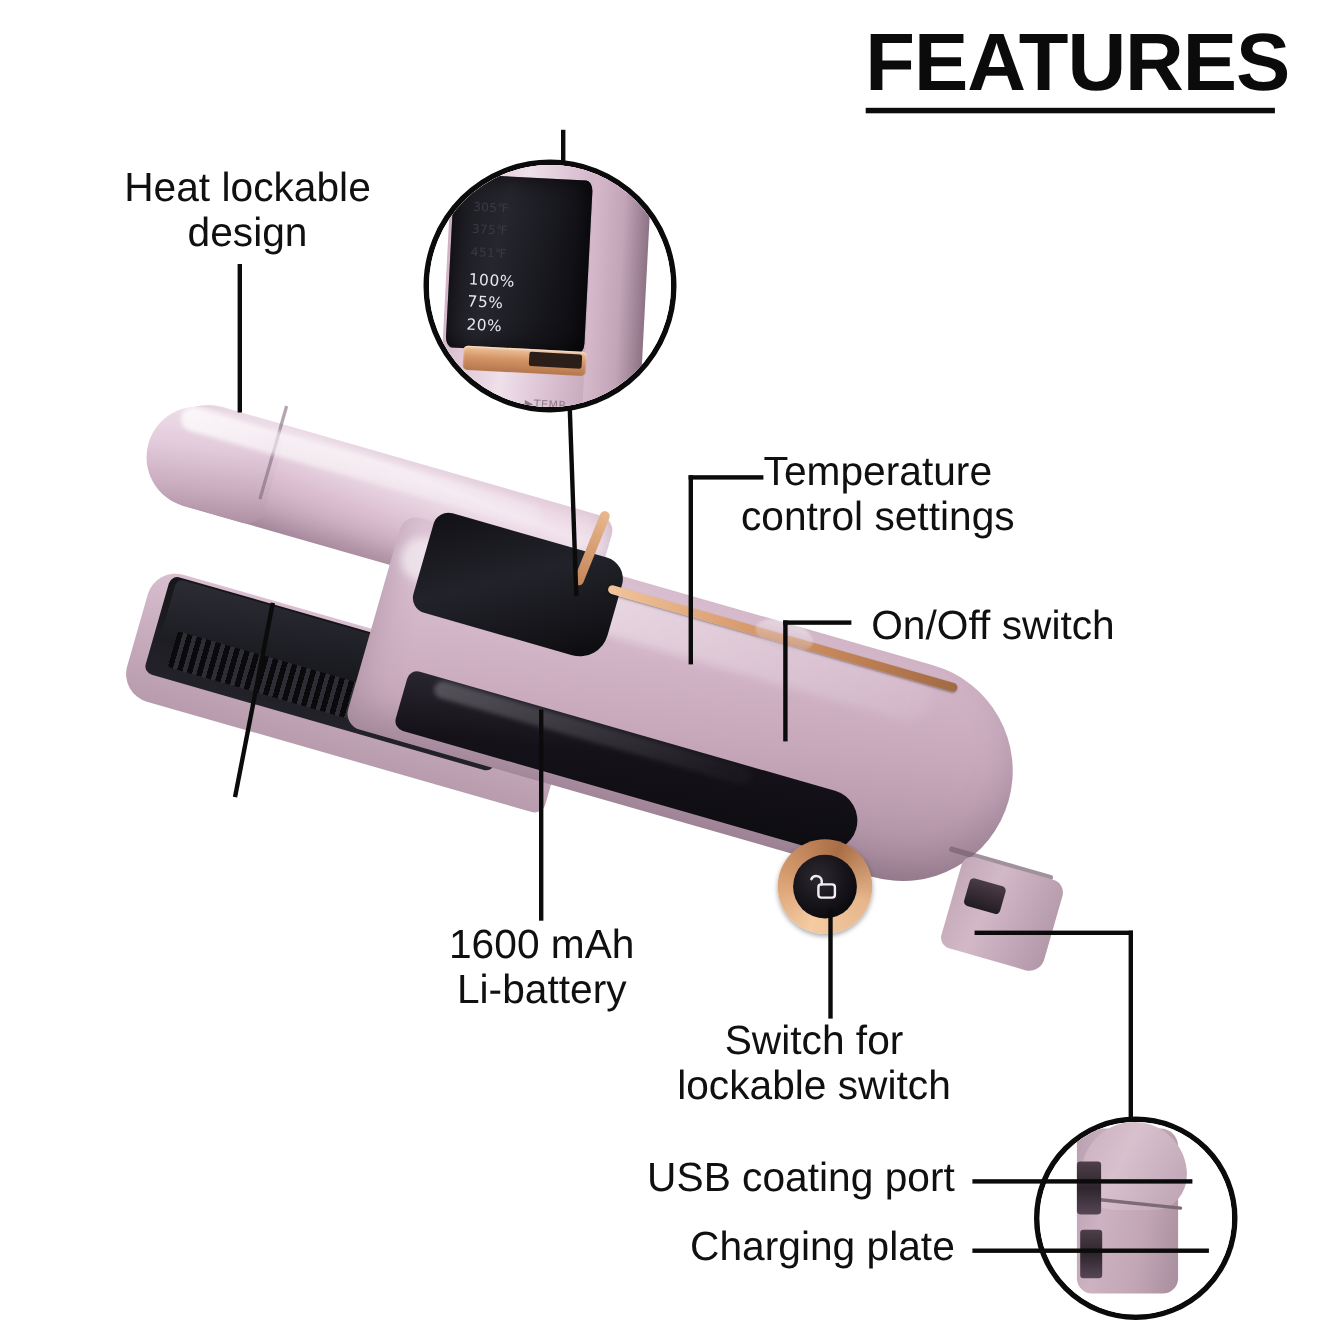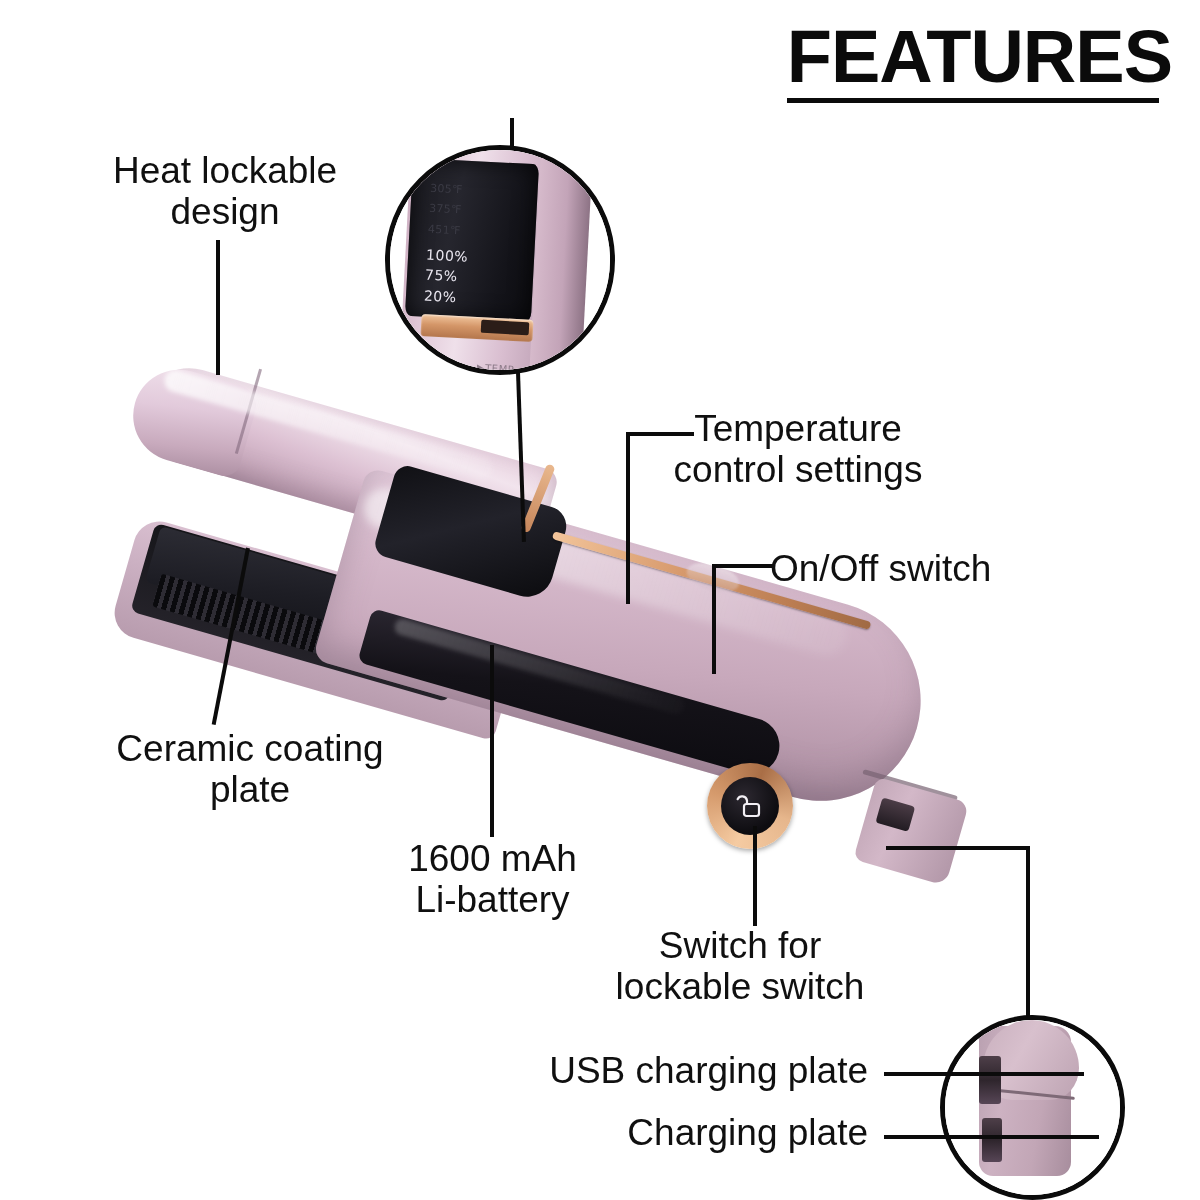--- a/index.html
+++ b/index.html
@@ -31,21 +31,21 @@
     position:absolute;
     font-family:"Liberation Sans", sans-serif;
     font-weight:300;
     color:#101010;
     font-size:37px;
     line-height:1.12;
     white-space:pre-line;
   }
   .label.c{ text-align:center; }
   .label.r{ text-align:right; }
-  .label.l{ text-align:left; }
+  .label.l{ text-align:left;margin-left:22px; }
 
   #lbl-led        { left:400px;  top:95px;  width:230px; }
   #lbl-heat       { left:70px;   top:150px; width:310px; }
   #lbl-temp       { left:643px;  top:408px; width:310px; text-align:center;}
   #lbl-onoff      { left:770px;  top:548px; width:280px; }
   #lbl-ceramic    { left:85px;   top:728px; width:330px; }
   #lbl-batt       { left:375px;  top:838px; width:235px; }
   #lbl-lock       { left:575px;  top:925px; width:330px; }
   #lbl-usb        { left:538px;  top:1050px;width:330px; }
   #lbl-chgport    { left:538px;  top:1112px;width:330px; }
@@ -400,22 +400,20 @@
   <div class="ln lnh" style="left:886px; top:846px; width:144px;"></div>
   <div class="ln lnv" style="left:1026px; top:846px; height:172px;"></div>
   <div class="ln lnh" style="left:884px; top:1072px; width:200px;"></div>
   <div class="ln lnh" style="left:884px; top:1135px; width:215px;"></div>
 
   <div class="label c" id="lbl-heat">Heat lockable
 design</div>
   <div class="label c" id="lbl-temp">Temperature
 control settings</div>
   <div class="label l" id="lbl-onoff">On/Off switch</div>
-  <div class="label c" id="lbl-ceramic">Ceramic coating
-plate</div>
   <div class="label c" id="lbl-batt">1600 mAh
 Li-battery</div>
   <div class="label c" id="lbl-lock">Switch for
 lockable switch</div>
-  <div class="label r" id="lbl-usb">USB charging plate</div>
+  <div class="label r" id="lbl-usb">USB coating port</div>
   <div class="label r" id="lbl-chgport">Charging plate</div>
 
 </div>
 
 </body></html>

